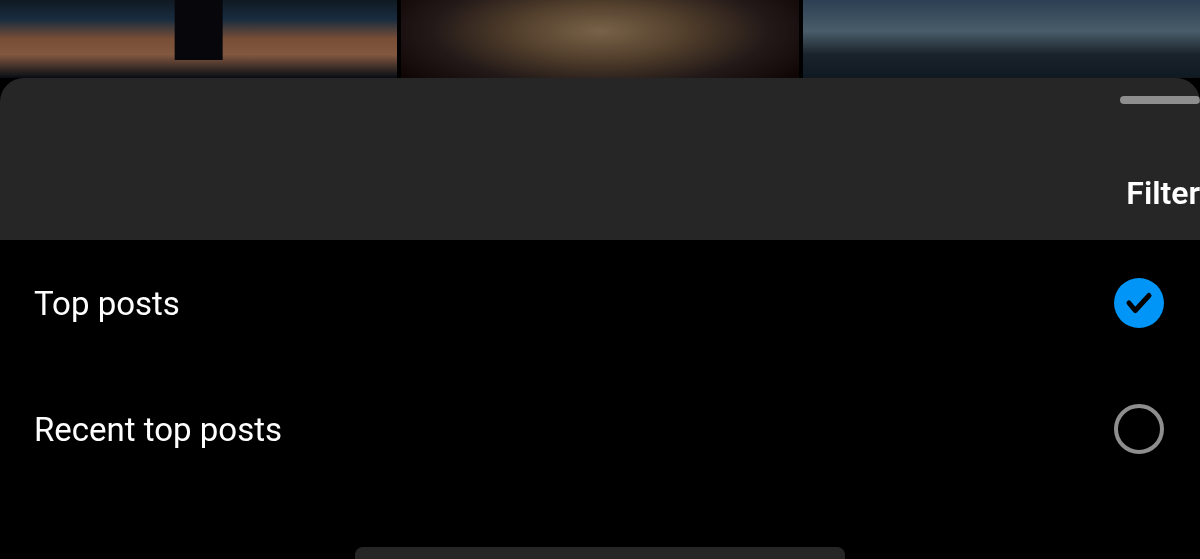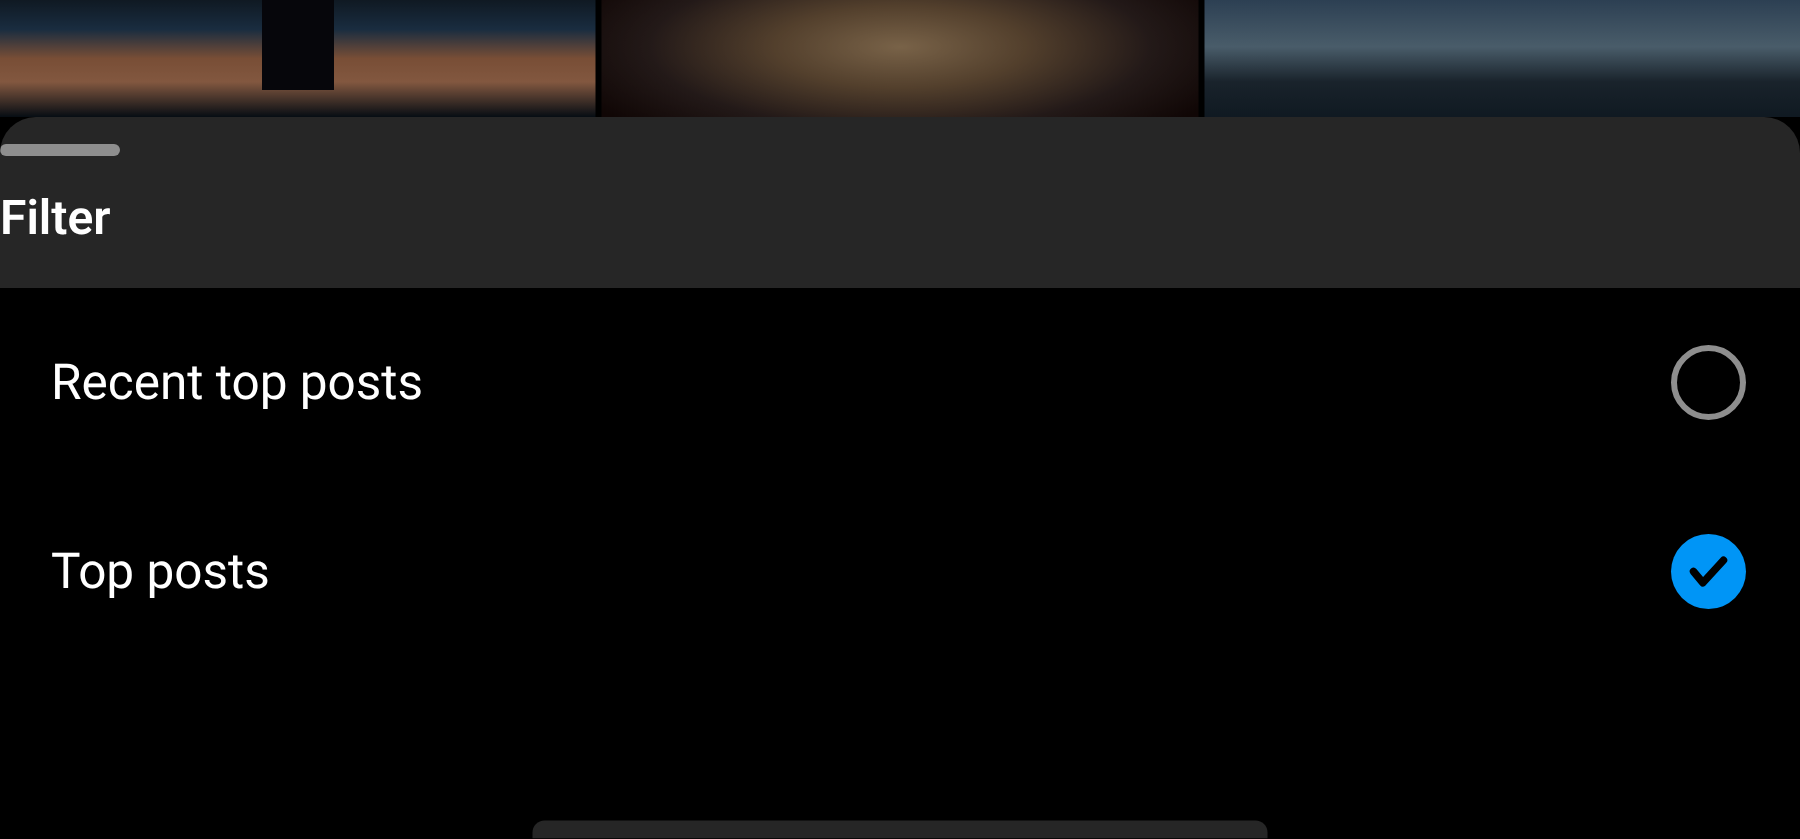--- a/index.html
+++ b/index.html
@@ -59,21 +59,22 @@
       border-top-right-radius: 24px;
       overflow: hidden;
     }
     .sheet-header {
       background: #262626;
       width: 100%;
       padding-top: 18px;
       padding-bottom: 28px;
       display: flex;
       flex-direction: column;
-      align-items: flex-start;
+      align-items: flex-end;
+      gap: 48px;
     }
     .drag-handle {
       width: 80px;
       height: 8px;
       background: #8e8e8e;
       border-radius: 4px;
       margin-bottom: 22px;
     }
     .sheet-title {
       font-size: 32px;
@@ -146,29 +147,29 @@
 
 <div class="sheet">
   <div class="sheet-header">
     <div class="drag-handle"></div>
     <div class="sheet-title">Filter</div>
   </div>
 
   <div class="options">
 
     <div class="option-row">
-      <span class="option-label">Recent top posts</span>
-      <span class="radio unselected"></span>
-    </div>
-
-    <div class="option-row">
       <span class="option-label">Top posts</span>
       <span class="radio selected">
         <svg viewBox="0 0 24 24" fill="none" stroke="#000" stroke-width="4" stroke-linecap="round" stroke-linejoin="round">
           <polyline points="4 12 9 18 20 6"></polyline>
         </svg>
       </span>
     </div>
 
+    <div class="option-row">
+      <span class="option-label">Recent top posts</span>
+      <span class="radio unselected"></span>
+    </div>
+
   </div>
 
   <div class="clear-btn-wrap"></div>
 </div>
 
 </body></html>

